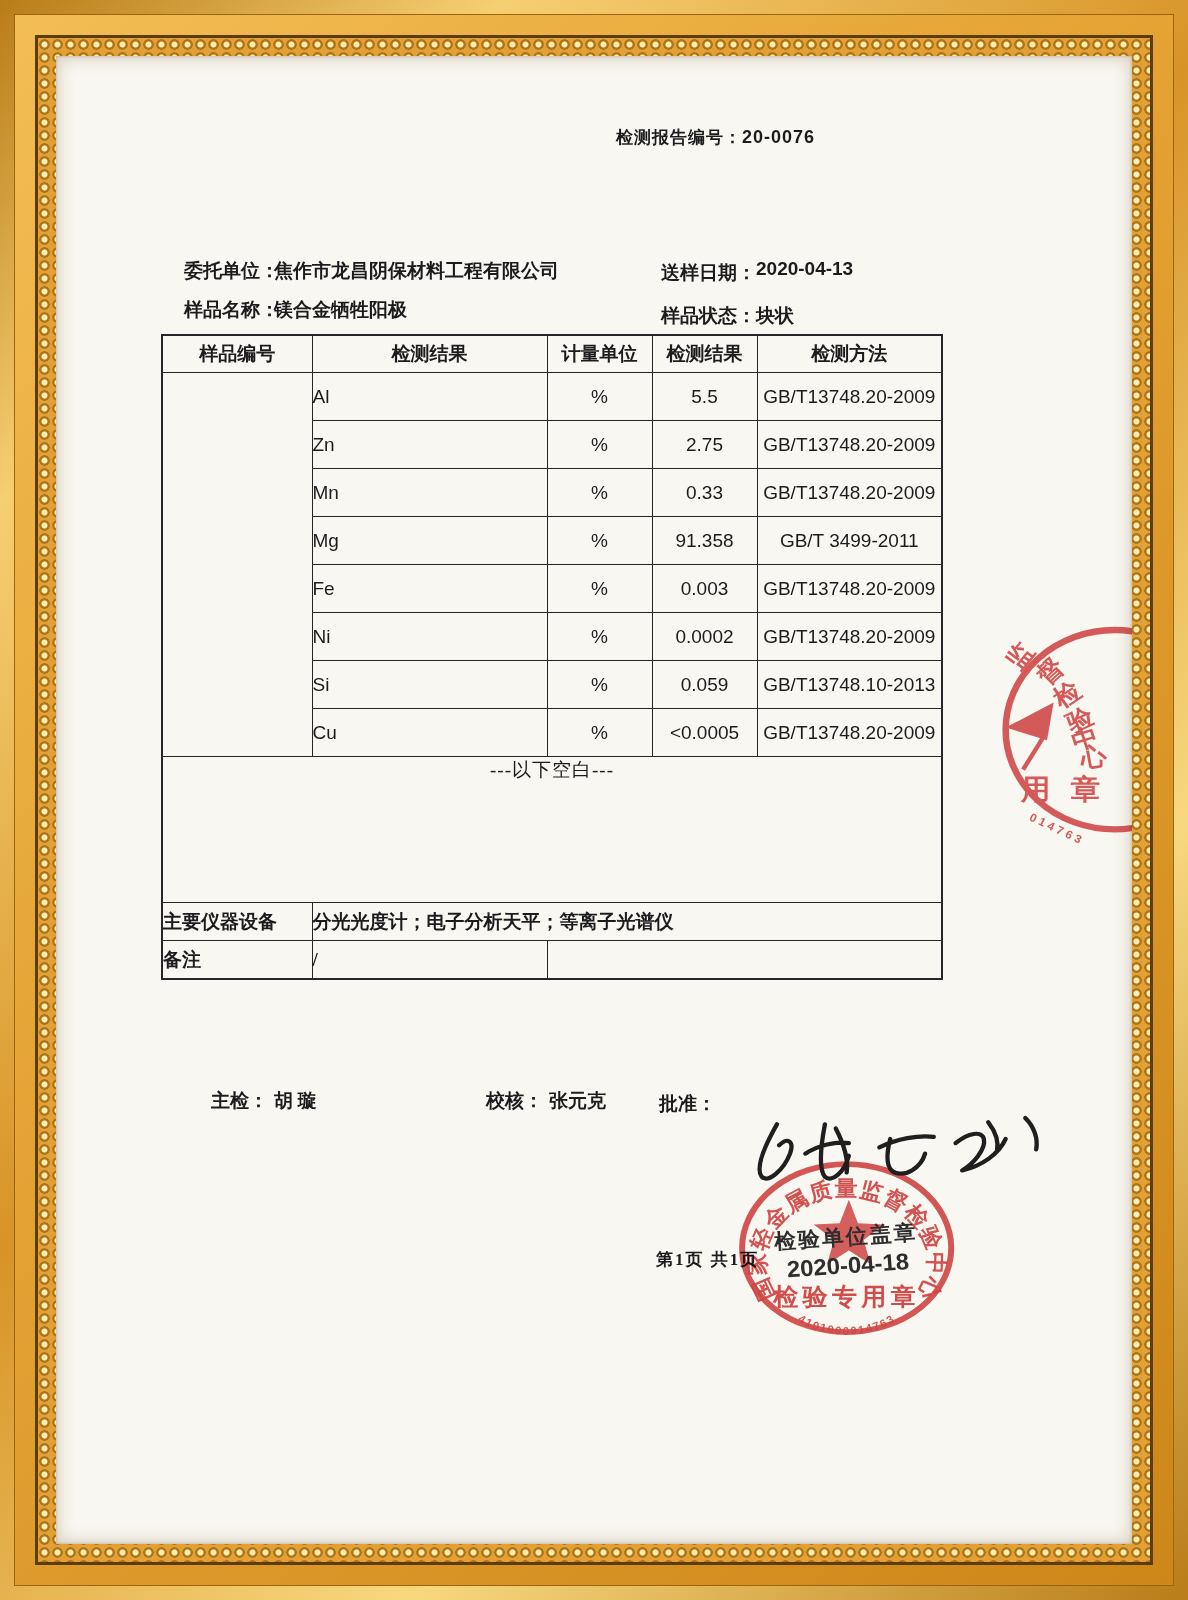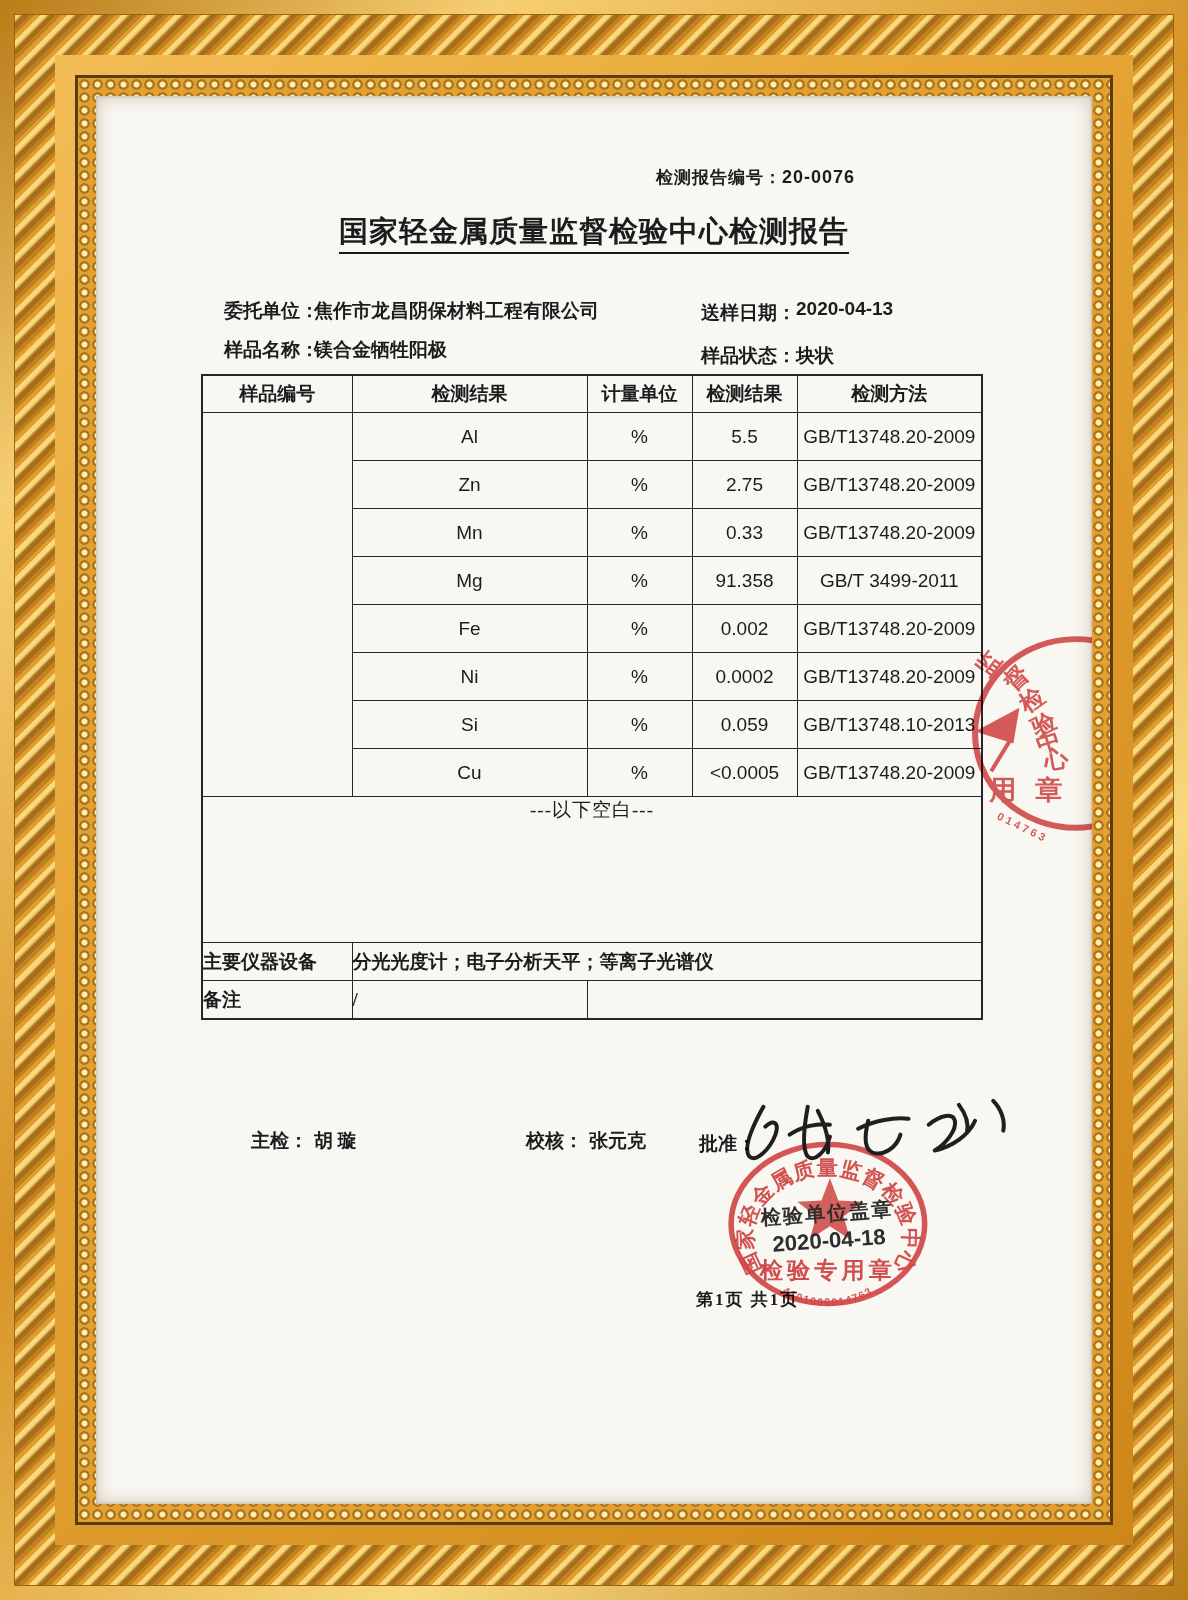--- a/index.html
+++ b/index.html
@@ -1,20 +1,20 @@
 <!DOCTYPE html>
 <html><head>
 <meta charset="utf-8">
 <style>
   html,body{margin:0;padding:0;}
   body{width:1188px;height:1600px;background:#8a5a14;font-family:"Liberation Serif","DejaVu Serif",serif;}
   
   .frame1{width:1188px;height:1600px;box-sizing:border-box;padding:14px;
     background:linear-gradient(135deg,#b97c18,#f6cf72 18%,#d79327 45%,#f8d87e 72%,#b97c18);}
-  .frame2{width:100%;height:100%;box-sizing:border-box;padding:40px;border:1px solid #9a6410;
+  .frame2{width:100%;height:100%;box-sizing:border-box;border:1px solid #9a6410;
     background:#e09d2e;
     background-image:
       repeating-linear-gradient(-45deg, rgba(94,52,2,.45) 0 4px, rgba(255,226,140,.85) 7px 11px, rgba(255,255,255,0) 11px 15px, rgba(164,100,16,.5) 15px 19px);}
   .frame3{width:100%;height:100%;box-sizing:border-box;padding:20px;
     background:linear-gradient(135deg,#f3bd55,#e5a434 40%,#cd8718);}
   .frame4{width:100%;height:100%;box-sizing:border-box;border:3px solid #5d3c0b;padding:18px;
     background:#e2a136;
     background-image:radial-gradient(circle, #ffeeb0 0 2.5px, #b07518 3.5px 5px, rgba(0,0,0,0) 5.6px);
     background-size:13px 13px;}
   
@@ -29,21 +29,21 @@
   .doc-title{left:0;top:116px;width:100%;text-align:center;font-size:29px;font-weight:bold;letter-spacing:1px;}
   .doc-title span{border-bottom:2.5px solid #17171a;padding-bottom:5px;}
   .lab{font-weight:bold;font-size:19px;}
   .val{font-weight:bold;font-size:19px;}
   .val-sans{font-family:"Liberation Sans","DejaVu Sans",sans-serif;font-weight:bold;font-size:19px;}
   
   table.rpt{position:absolute;left:105px;top:278px;width:780px;border-collapse:collapse;table-layout:fixed;}
   table.rpt td,table.rpt th{border:1.6px solid #26262a;padding:0;font-size:19px;}
   table.rpt{border:2.6px solid #26262a;}
   th.hd{height:36px;font-weight:bold;font-size:19px;}
-  td.el{height:47px;text-align:center;font-family:"Liberation Sans","DejaVu Sans",sans-serif;font-size:20px;}
+  td.el{height:47px;font-family:"Liberation Sans","DejaVu Sans",sans-serif;font-size:20px;}
   td.unit,td.res{text-align:center;font-family:"Liberation Sans","DejaVu Sans",sans-serif;font-size:19px;}
   td.meth{text-align:center;font-family:"Liberation Sans","DejaVu Sans",sans-serif;font-size:18px;}
   td.blank-row{height:145px;vertical-align:top;text-align:center;font-size:18px;padding-top:8px;letter-spacing:1px;}
   td.lblcell{height:37px;text-align:left;font-weight:bold;font-size:19px;}
   td.valcell{text-align:left;padding-left:12px;font-weight:bold;font-size:19px;font-family:Liberation Serif, serif;}
   .note-line{left:125px;top:942px;width:840px;font-size:19px;font-weight:bold;}
   .sig-label{font-size:19px;font-weight:bold;}
   .footer-page{left:600px;top:1192px;width:260px;font-size:17px;font-weight:bold;text-align:left;letter-spacing:2px;}
   
   svg.overlay{position:absolute;left:0;top:0;width:100%;height:100%;mix-blend-mode:multiply;opacity:.95;}
@@ -54,23 +54,20 @@
 <div class="frame1">
  <div class="frame2">
   <div class="frame3">
    <div class="frame4">
     <div class="paper">
 
       <div class="abs report-no serif">
         <span>检测报告编号：</span><span class="num">20-0076</span>
       </div>
 
-      <div class="abs doc-title serif">
-        <span>国家轻金属质量监督检验中心检测报告</span>
-      </div>
 
       <div class="abs lab serif" style="left:128px;top:202px;">委托单位：</div>
       <div class="abs val serif" style="left:218px;top:202px;">焦作市龙昌阴保材料工程有限公司</div>
       <div class="abs lab serif" style="left:605px;top:204px;">送样日期：</div>
       <div class="abs val-sans" style="left:700px;top:202px;">2020-04-13</div>
       <div class="abs lab serif" style="left:128px;top:241px;">样品名称：</div>
       <div class="abs val serif" style="left:218px;top:241px;">镁合金牺牲阳极</div>
       <div class="abs lab serif" style="left:605px;top:247px;">样品状态：</div>
       <div class="abs val serif" style="left:700px;top:247px;">块状</div>
 
@@ -111,21 +108,21 @@
         </tr>
         <tr>
           <td class="el">Mg</td>
           <td class="unit">%</td>
           <td class="res">91.358</td>
           <td class="meth">GB/T 3499-2011</td>
         </tr>
         <tr>
           <td class="el">Fe</td>
           <td class="unit">%</td>
-          <td class="res">0.002</td>
+          <td class="res">0.003</td>
           <td class="meth">GB/T13748.20-2009</td>
         </tr>
         <tr>
           <td class="el">Ni</td>
           <td class="unit">%</td>
           <td class="res">0.0002</td>
           <td class="meth">GB/T13748.20-2009</td>
         </tr>
         <tr>
           <td class="el">Si</td>

